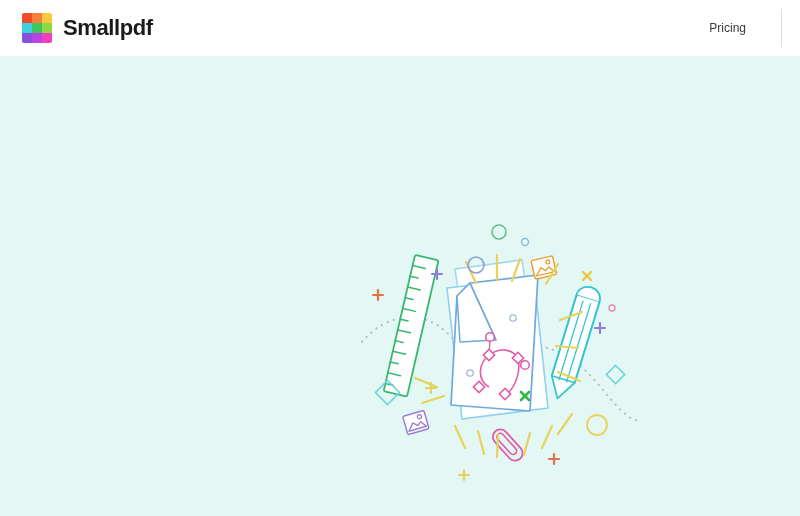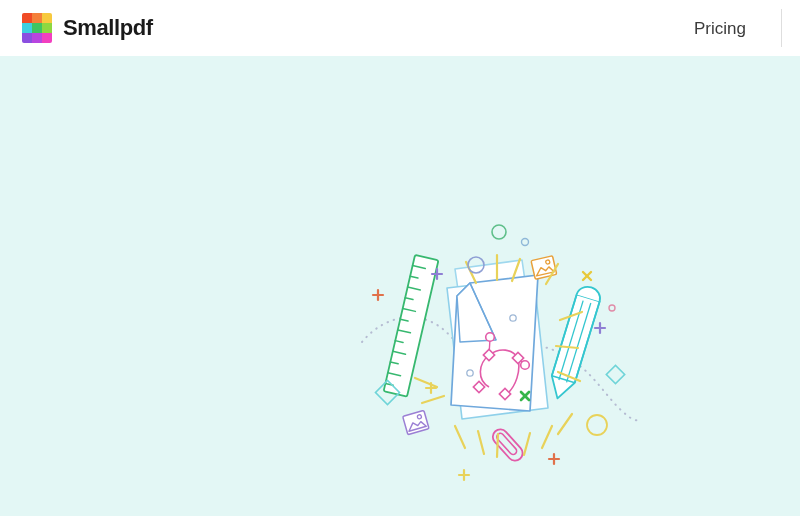--- a/index.html
+++ b/index.html
@@ -89,21 +89,21 @@
   }
 
   .header-right {
     margin-left: auto;
     display: flex;
     align-items: center;
     height: 100%;
   }
 
   .pricing-item {
-    font-size: 17px;
+    font-size: 12px;
     color: #3b3b3b;
     padding: 6px 14px;
     cursor: pointer;
     white-space: nowrap;
     line-height: 1;
   }
 
   .header-divider {
     width: 1px;
     height: 38px;

